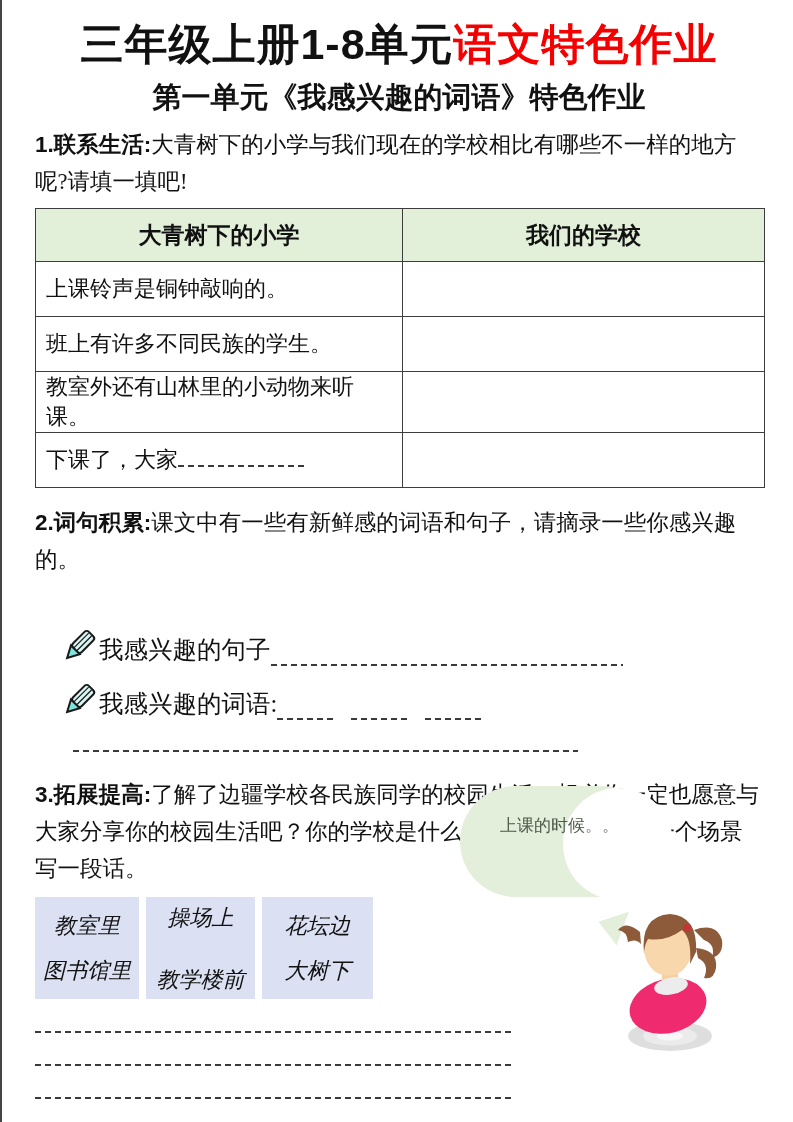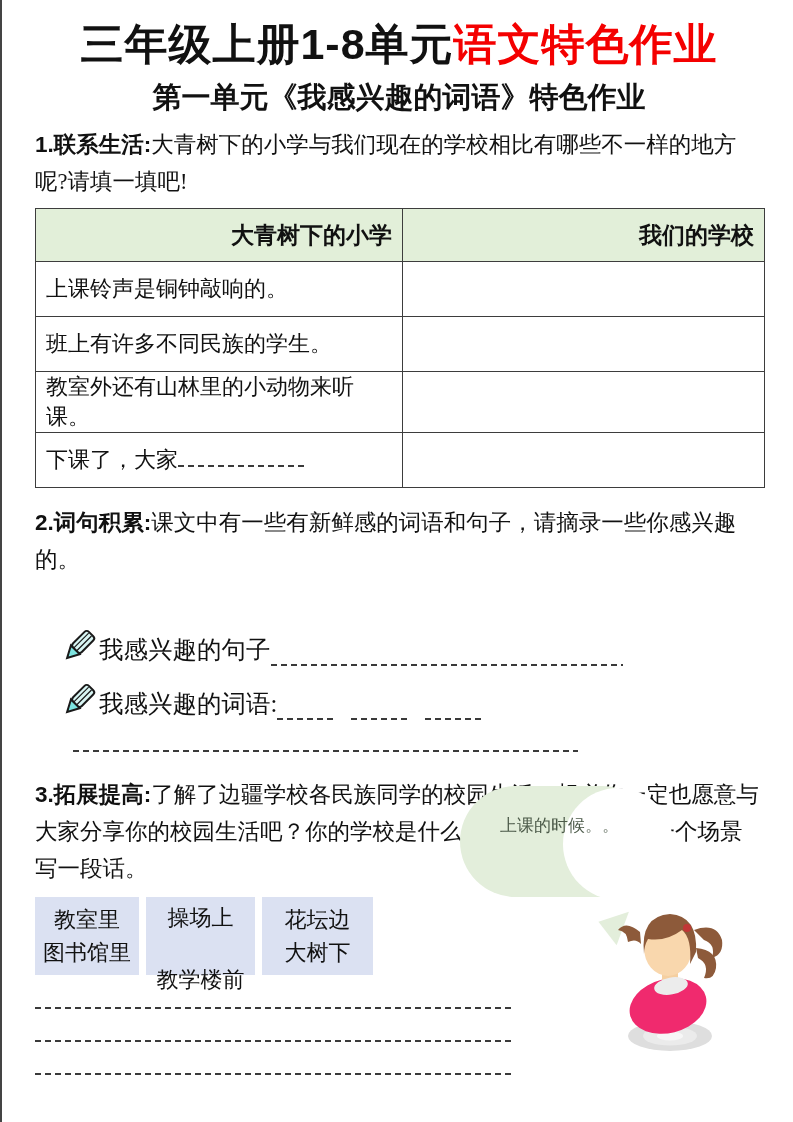--- a/index.html
+++ b/index.html
@@ -53,21 +53,21 @@
     font-size:22px;
     padding:0 10px;
     vertical-align:middle;
   }
   table.cmp th{
     background:#e2efd9;
     height:52px;
     font-family:Liberation Serif, serif;
     font-weight:bold;
     font-size:23px;
-    text-align:right;
+    text-align:center;
     margin-left:11px;
   }
   table.cmp td{height:54px;text-align:left;}
   table.cmp col.c1{width:367px;}
   
   .blank{
     display:inline-block;
     height:20px;
     background:repeating-linear-gradient(90deg,#3a3a3a 0 6px,transparent 6px 10px) bottom/100% 2px no-repeat;
     vertical-align:baseline;
@@ -89,28 +89,29 @@
   .sentence-blank{width:352px;}
   .cont-line{width:505px;margin:30px 0 0 38px;}
   
   .scene-grid{
     display:flex;
     gap:7px;
     margin-top:10px;
   }
   .scene-cell{
     background:#dbe1f2;
-    height:78px;
+    height:102px;
     display:flex;
     flex-direction:column;
     justify-content:space-around;
     align-items:center;
     font-size:22px;
     padding:6px 8px;
     box-sizing:border-box;
+    font-style:italic;
   }
   .scene-cell.c1{width:104px;}
   .scene-cell.c2{width:109px;gap:32px;}
   .scene-cell.c3{width:111px;}
   
   .writing-lines{margin-top:32px;width:477px;}
   .writing-lines .dash-line{margin-bottom:31px;}
   
   .bubble{
     position:absolute;

